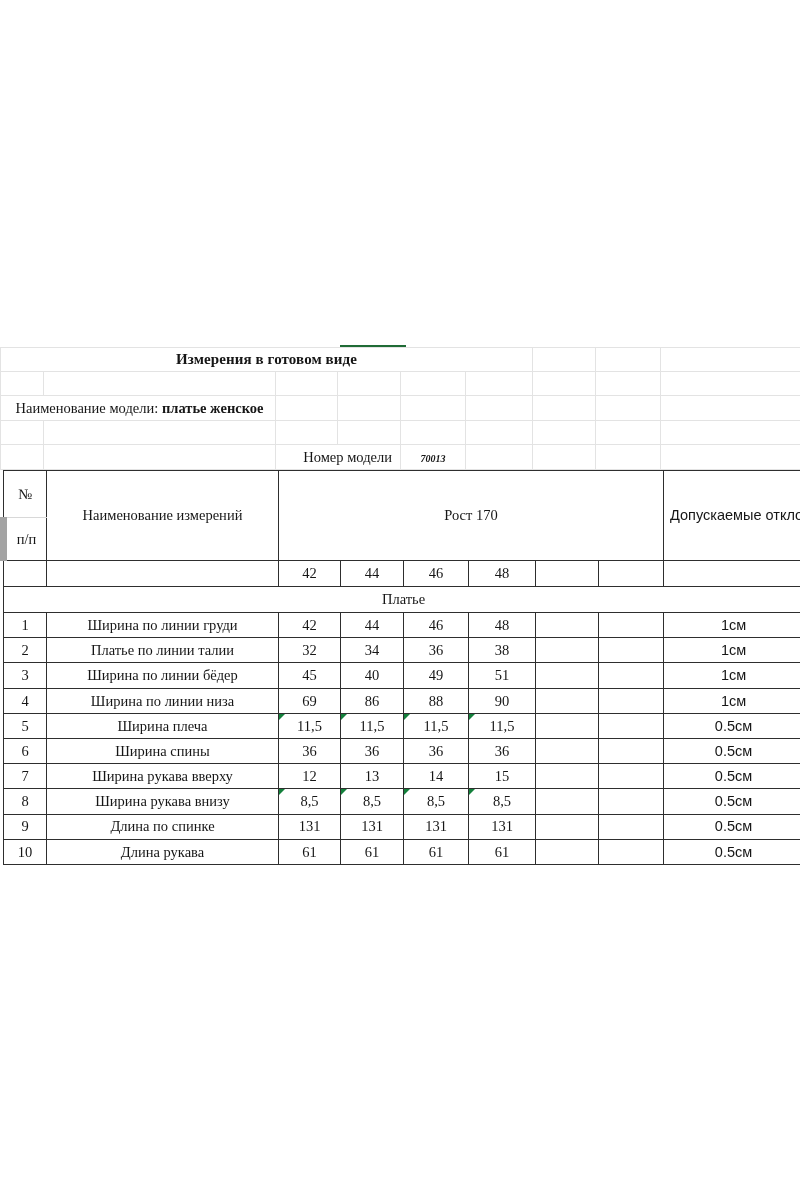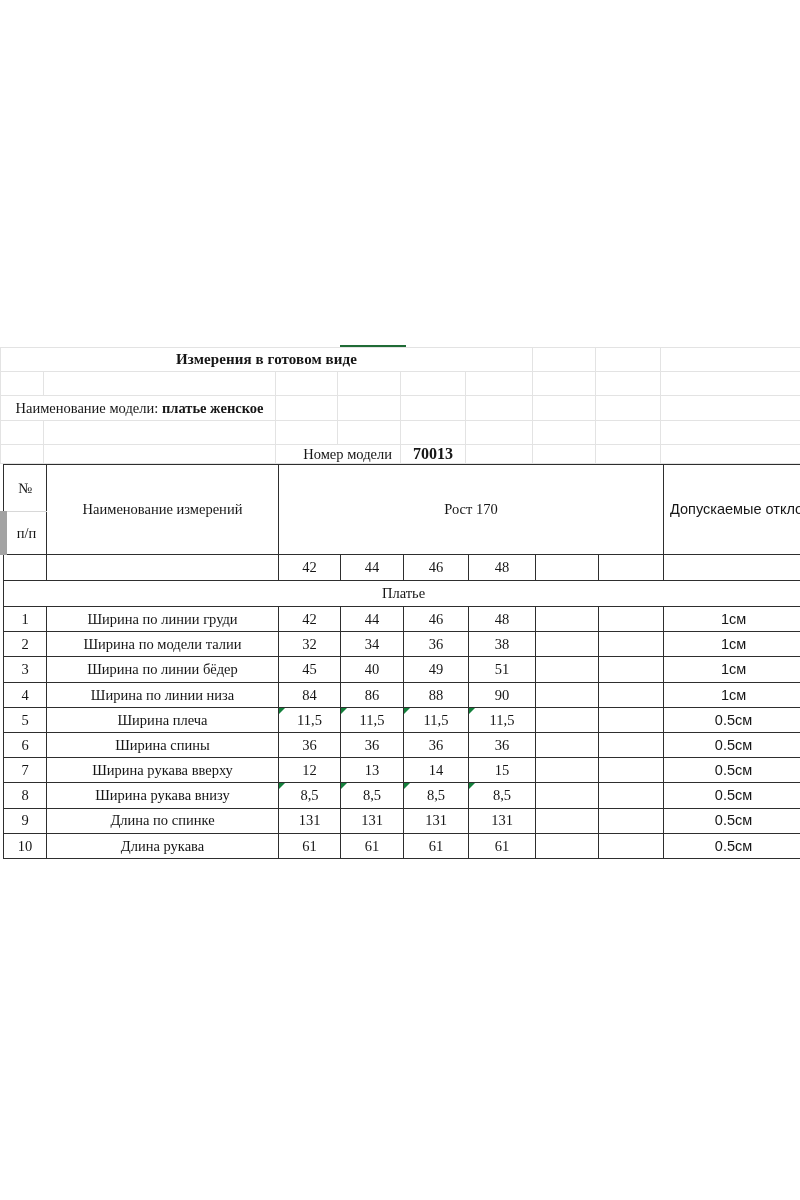--- a/index.html
+++ b/index.html
@@ -48,41 +48,42 @@
   .bx      { border: 1px solid #2e2e2e; }
   .bx-b    { border-bottom: 1px solid #2e2e2e; }
   .bx-l    { border-left: 7px solid #a3a3a3; }
   .bx-r    { border-right: 1px solid #2e2e2e; }
   .soft-b  { border-bottom: 1px solid #d8d8d8; }
 
   
   .r-title  { height: 24px; }
   .r-blank  { height: 24px; }
   .r-name   { height: 25px; }
-  .r-model  { height: 19px; }
+  .r-model  { height: 25px; }
 
   .title-txt {
     font-weight: bold;
     font-size: 15px;
     letter-spacing: .1px;
   }
   .lbl-left {
     text-align: center;
     padding-left: 5px !important;
     font-size: 15px;
   }
   .lbl-left b { font-weight: bold; }
   .lbl-right {
     text-align: right !important;
     padding-right: 8px !important;
     font-size: 15px;
   }
   .val-bold {
     font-weight: bold;
-    font-size: 16px;
+    font-size: 10px;
+    font-style: italic;
   }
 
   
   #green-bar {
     position: absolute;
     left: 340px;
     top: 345px;
     width: 66px;
     height: 3px;
     background: #1f6b36;
@@ -274,21 +275,21 @@
           <td class="bx">42</td>
           <td class="bx">44</td>
           <td class="bx">46</td>
           <td class="bx">48</td>
           <td class="bx"></td>
           <td class="bx"></td>
           <td class="bx dev-cell">1см</td>
         </tr>
         <tr class="data-row">
           <td class="bx">2</td>
-          <td class="bx measure-name">Ширина по модели талии</td>
+          <td class="bx measure-name">Платье по линии талии</td>
           <td class="bx">32</td>
           <td class="bx">34</td>
           <td class="bx">36</td>
           <td class="bx">38</td>
           <td class="bx"></td>
           <td class="bx"></td>
           <td class="bx dev-cell">1см</td>
         </tr>
         <tr class="data-row">
           <td class="bx">3</td>
@@ -297,21 +298,21 @@
           <td class="bx">40</td>
           <td class="bx">49</td>
           <td class="bx">51</td>
           <td class="bx"></td>
           <td class="bx"></td>
           <td class="bx dev-cell">1см</td>
         </tr>
         <tr class="data-row">
           <td class="bx">4</td>
           <td class="bx measure-name">Ширина по линии низа</td>
-          <td class="bx">84</td>
+          <td class="bx">69</td>
           <td class="bx">86</td>
           <td class="bx">88</td>
           <td class="bx">90</td>
           <td class="bx"></td>
           <td class="bx"></td>
           <td class="bx dev-cell">1см</td>
         </tr>
         <tr class="data-row">
           <td class="bx">5</td>
           <td class="bx measure-name">Ширина плеча</td>

